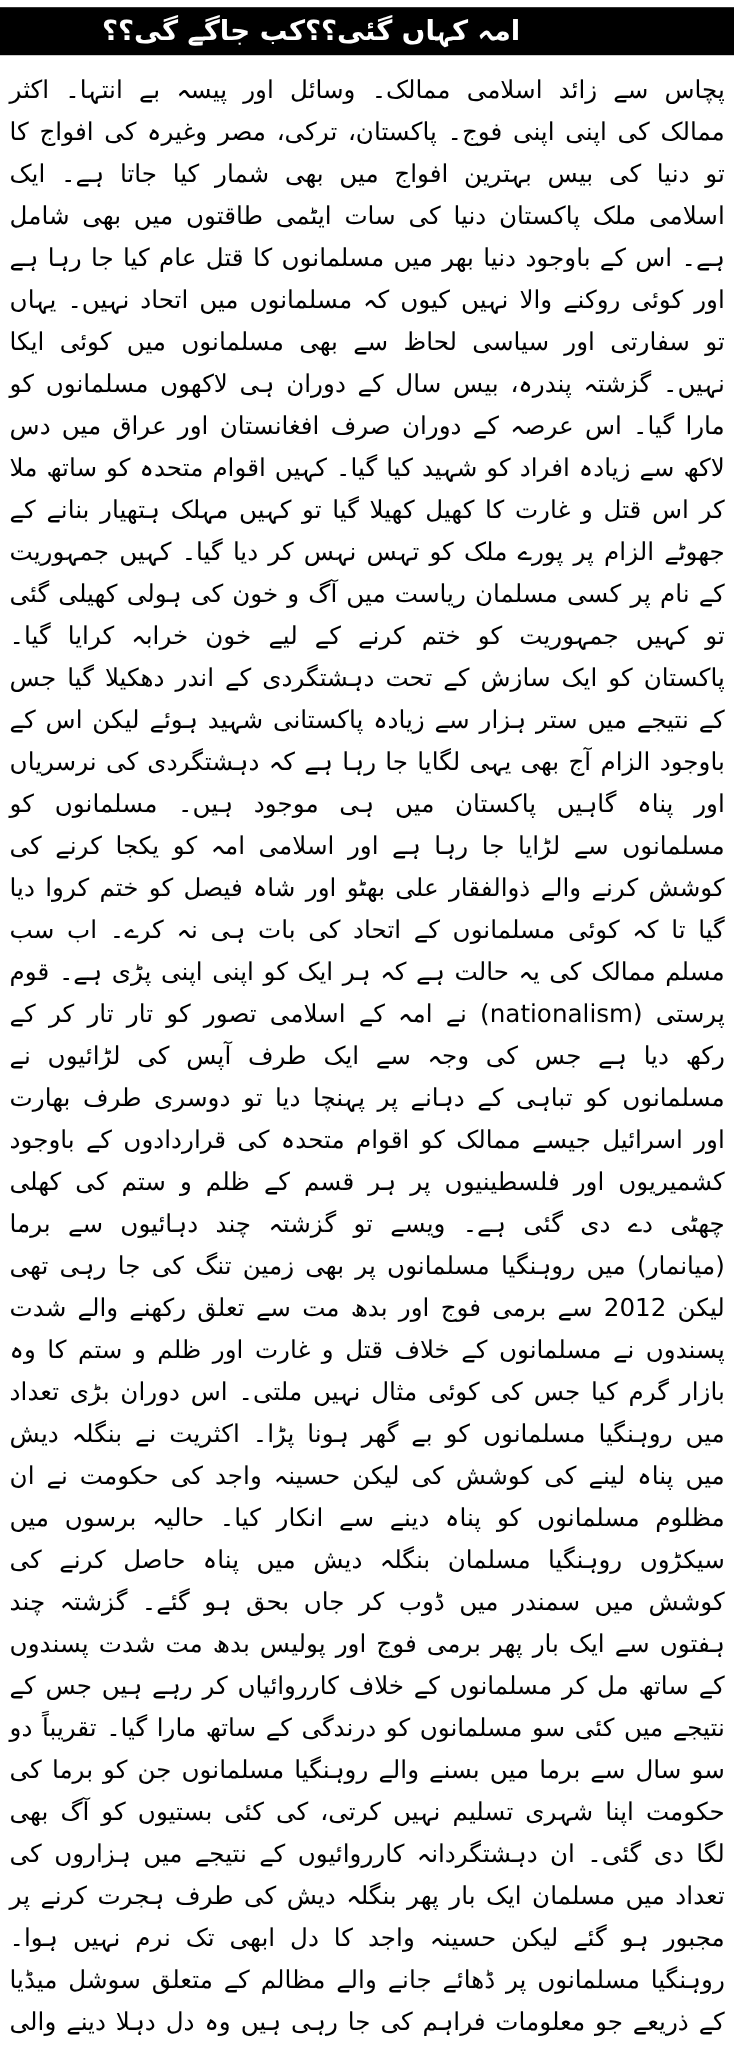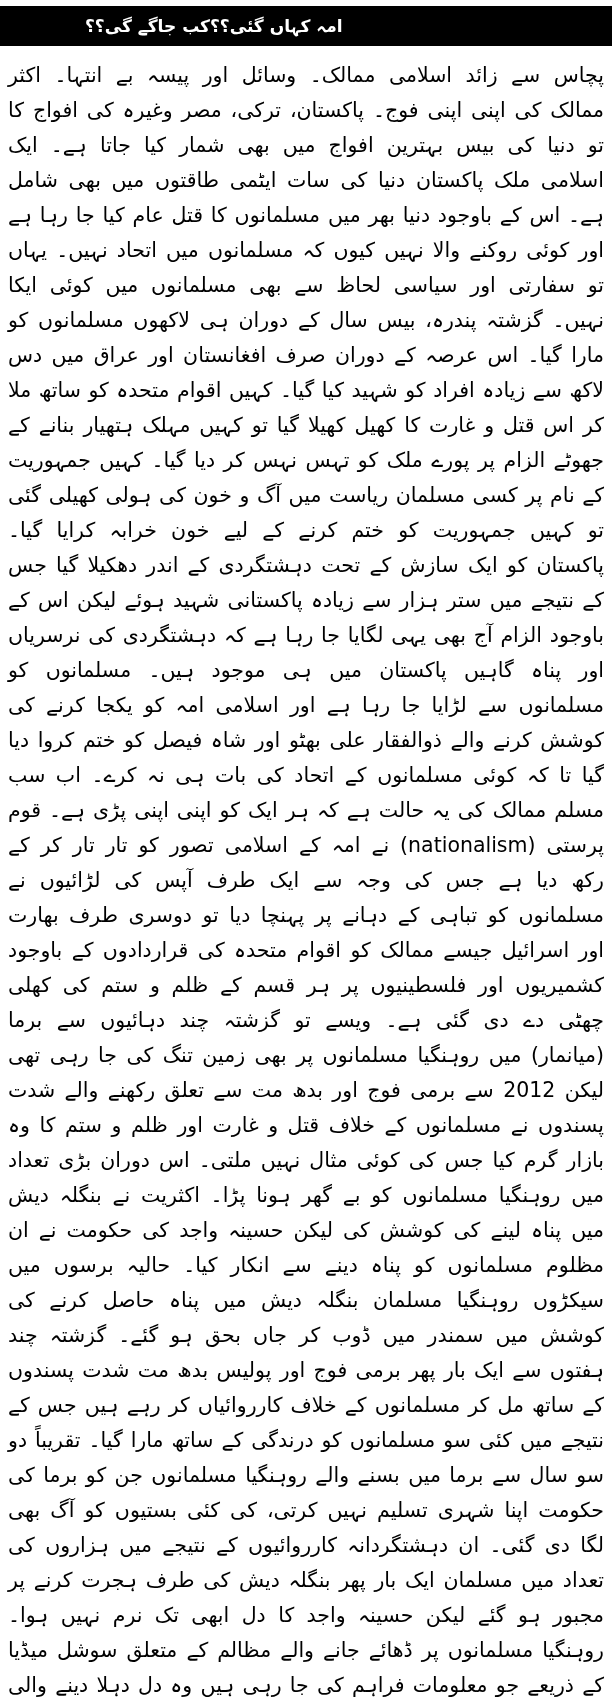--- a/index.html
+++ b/index.html
@@ -27,21 +27,21 @@
     display: flex;
     align-items: center;
     justify-content: flex-start;
     padding-right: 10px;
     padding-left: 85px;
     box-sizing: border-box;
   }
   .headline-bar .headline-text {
     width: 100%;
     color: #ffffff;
-    font-size: 17px;
+    font-size: 23px;
     font-weight: bold;
     white-space: nowrap;
     text-align: left; 
     direction: rtl;
     line-height: 40px;
   }
   .article-body {
     position: absolute;
     top: 58px;
     right: 8px;

